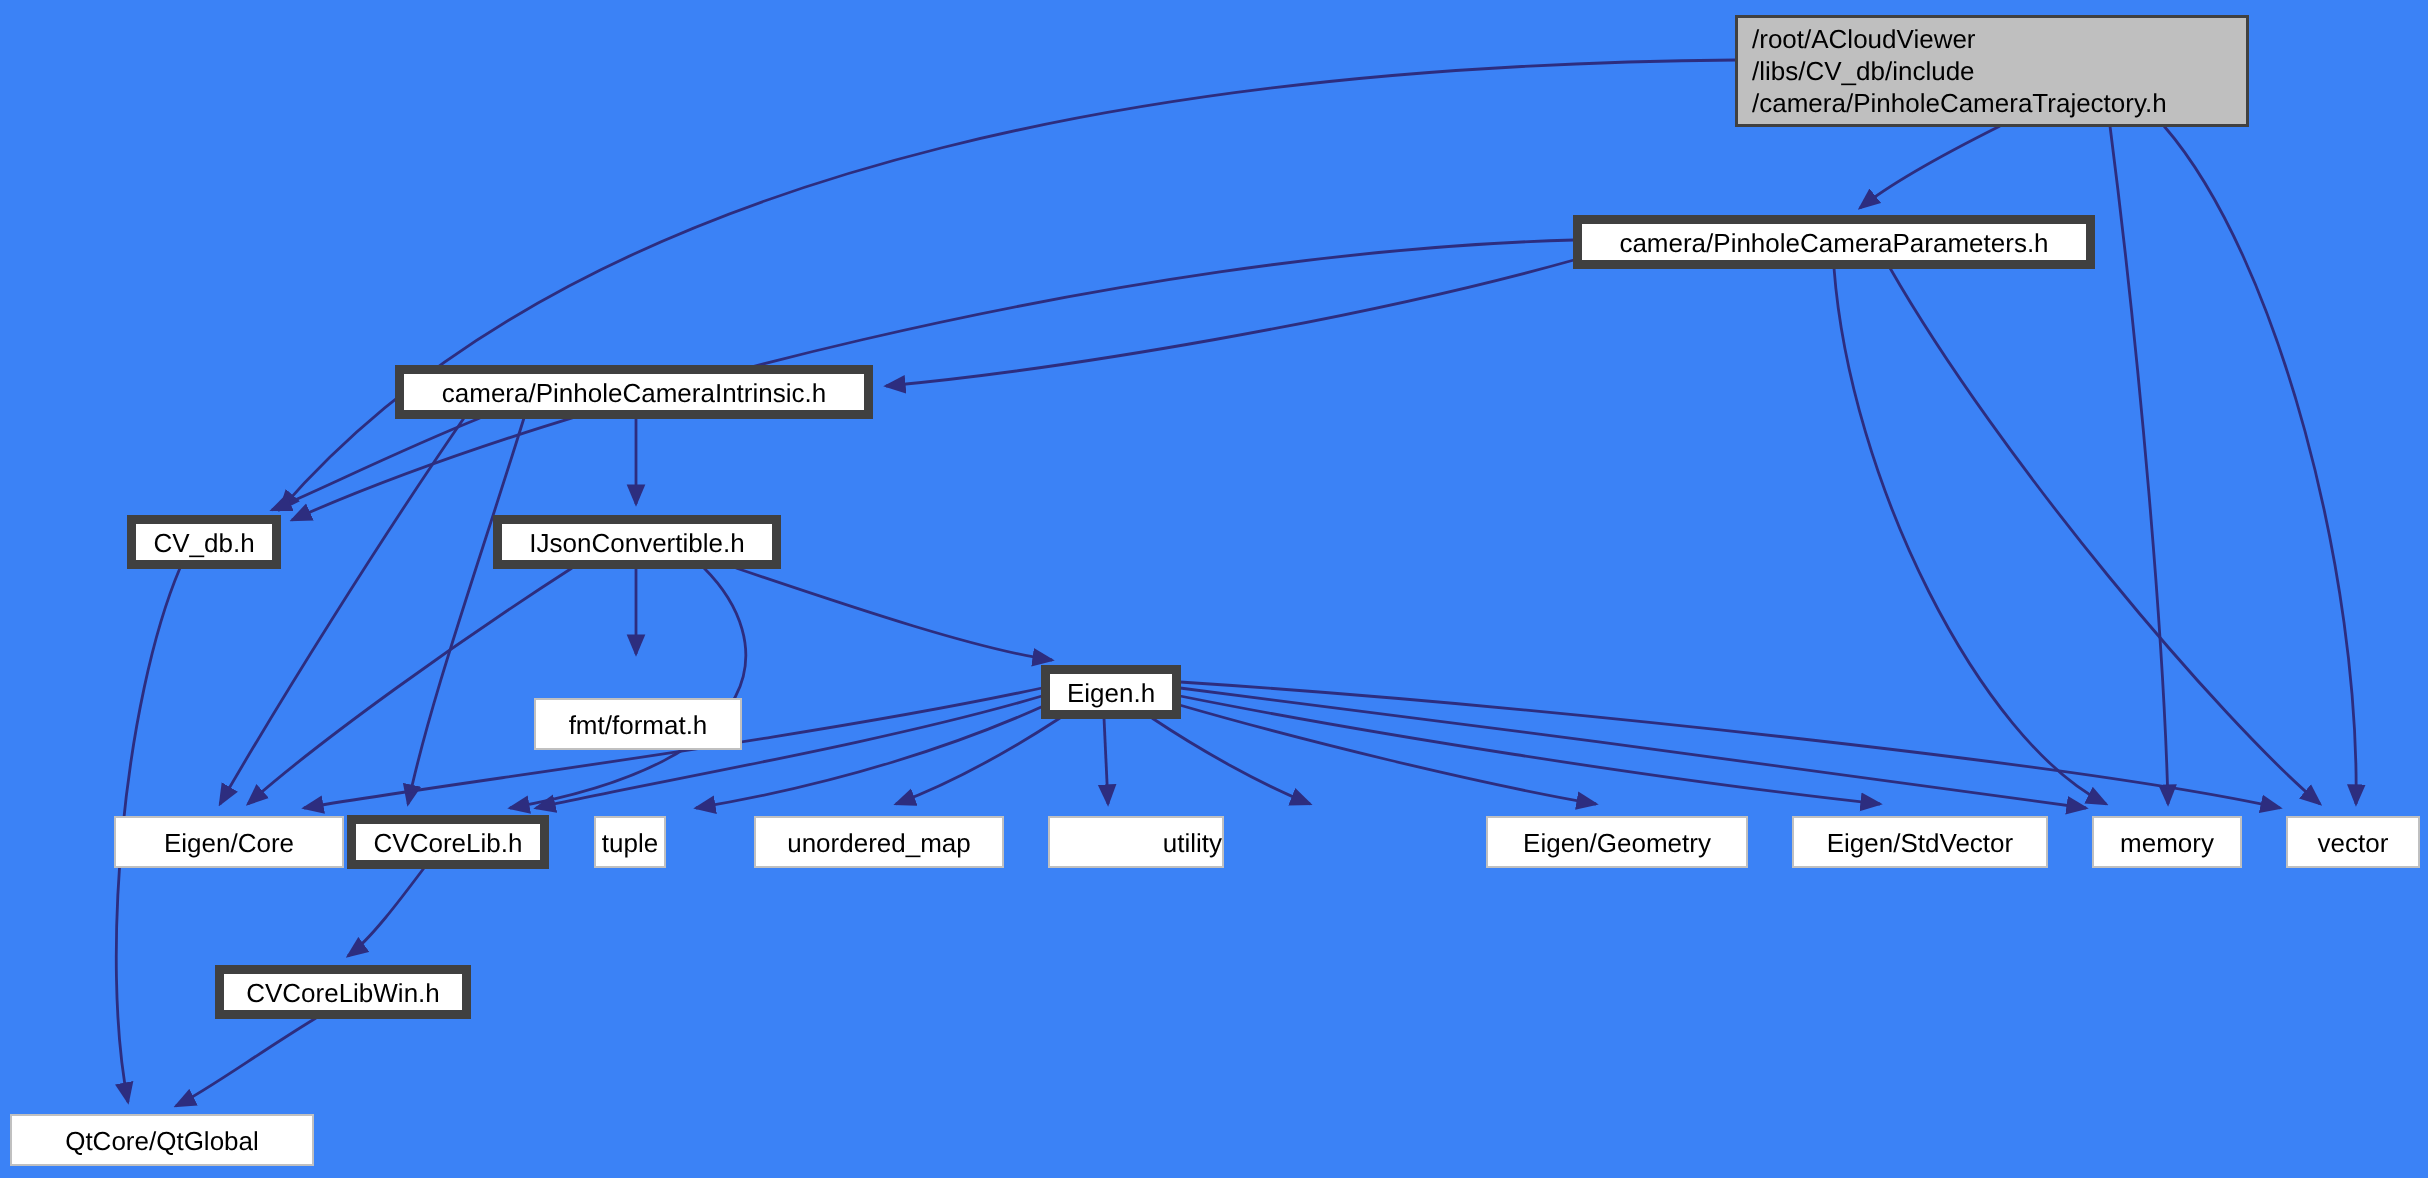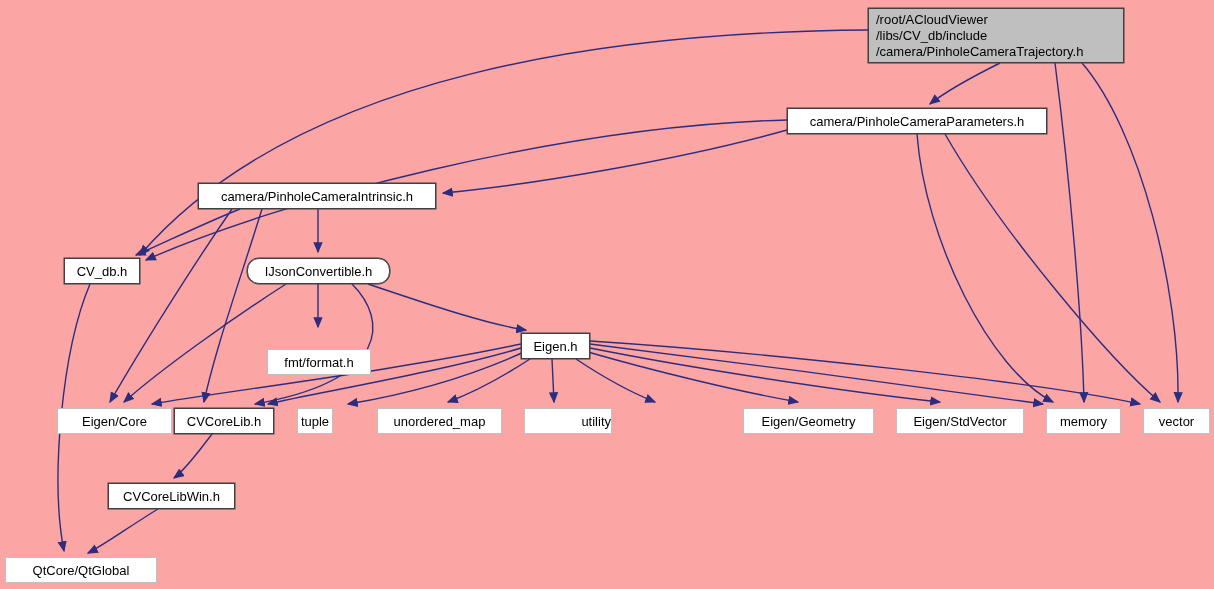--- a/index.html
+++ b/index.html
@@ -4,21 +4,21 @@
 <style>
   html, body {
     margin: 0;
     padding: 0;
     background: #ffffff;
   }
   #graph {
     position: relative;
     width: 1214px;
     height: 589px;
-    background: #fca5a5;
+    background: #3b82f6;
     font-family: "Liberation Sans", sans-serif;
     overflow: hidden;
   }
   #edge-layer {
     position: absolute;
     left: 0;
     top: 0;
     width: 1214px;
     height: 589px;
     pointer-events: none;
@@ -32,21 +32,21 @@
     background: #ffffff;
     border: 1px solid #c0c0c0;
     color: #000000;
     font-size: 13px;
     line-height: 15px;
     white-space: pre;
     text-align: center;
     z-index: 2;
   }
   .node.internal {
-    border: 1px solid #404040;
+    border: 4px solid #404040;
     box-shadow: 0 0 0 0.5px #404040;
   }
   .node.root {
     background: #bfbfbf;
     border: 1px solid #404040;
     box-shadow: 0 0 0 0.5px #404040;
     text-align: left;
     justify-content: flex-start;
     padding: 4px 7px;
     line-height: 16px;
@@ -101,21 +101,21 @@
         <path d="M 158,509 C 130,526 104,545 88,553" marker-end="url(#arrow)" stroke="#2d2d7f"></path>
       </g>
   </svg>
 
 <div class="node root" style="left: 868px; top: 8px; width: 256px; height: 55px;"><span class="lbl">/root/ACloudViewer
 /libs/CV_db/include
 /camera/PinholeCameraTrajectory.h</span></div>
     <div class="node internal" style="left: 787px; top: 108px; width: 260px; height: 26px;"><span class="lbl">camera/PinholeCameraParameters.h</span></div>
     <div class="node internal" style="left: 198px; top: 183px; width: 238px; height: 26px;"><span class="lbl">camera/PinholeCameraIntrinsic.h</span></div>
     <div class="node internal" style="left: 64px; top: 258px; width: 76px; height: 26px;"><span class="lbl">CV_db.h</span></div>
-    <div class="node internal" style="left: 247px; top: 258px; width: 143px; height: 26px; border-radius: 12px;"><span class="lbl">IJsonConvertible.h</span></div>
+    <div class="node internal" style="left: 247px; top: 258px; width: 143px; height: 26px;"><span class="lbl">IJsonConvertible.h</span></div>
     <div class="node external" style="left: 267px; top: 349px; width: 104px; height: 26px;"><span class="lbl">fmt/format.h</span></div>
     <div class="node internal" style="left: 521px; top: 333px; width: 69px; height: 26px;"><span class="lbl">Eigen.h</span></div>
     <div class="node external" style="left: 57px; top: 408px; width: 115px; height: 26px;"><span class="lbl">Eigen/Core</span></div>
     <div class="node internal" style="left: 174px; top: 408px; width: 100px; height: 26px;"><span class="lbl">CVCoreLib.h</span></div>
     <div class="node external" style="left: 297px; top: 408px; width: 36px; height: 26px;"><span class="lbl">tuple</span></div>
     <div class="node external" style="left: 377px; top: 408px; width: 125px; height: 26px;"><span class="lbl">unordered_map</span></div>
     <div class="node external" style="left: 524px; top: 408px; width: 88px; height: 26px; justify-content: flex-end;"><span class="lbl">utility</span></div>
     <div class="node external" style="left: 743px; top: 408px; width: 131px; height: 26px;"><span class="lbl">Eigen/Geometry</span></div>
     <div class="node external" style="left: 896px; top: 408px; width: 128px; height: 26px;"><span class="lbl">Eigen/StdVector</span></div>
     <div class="node external" style="left: 1046px; top: 408px; width: 75px; height: 26px;"><span class="lbl">memory</span></div>

